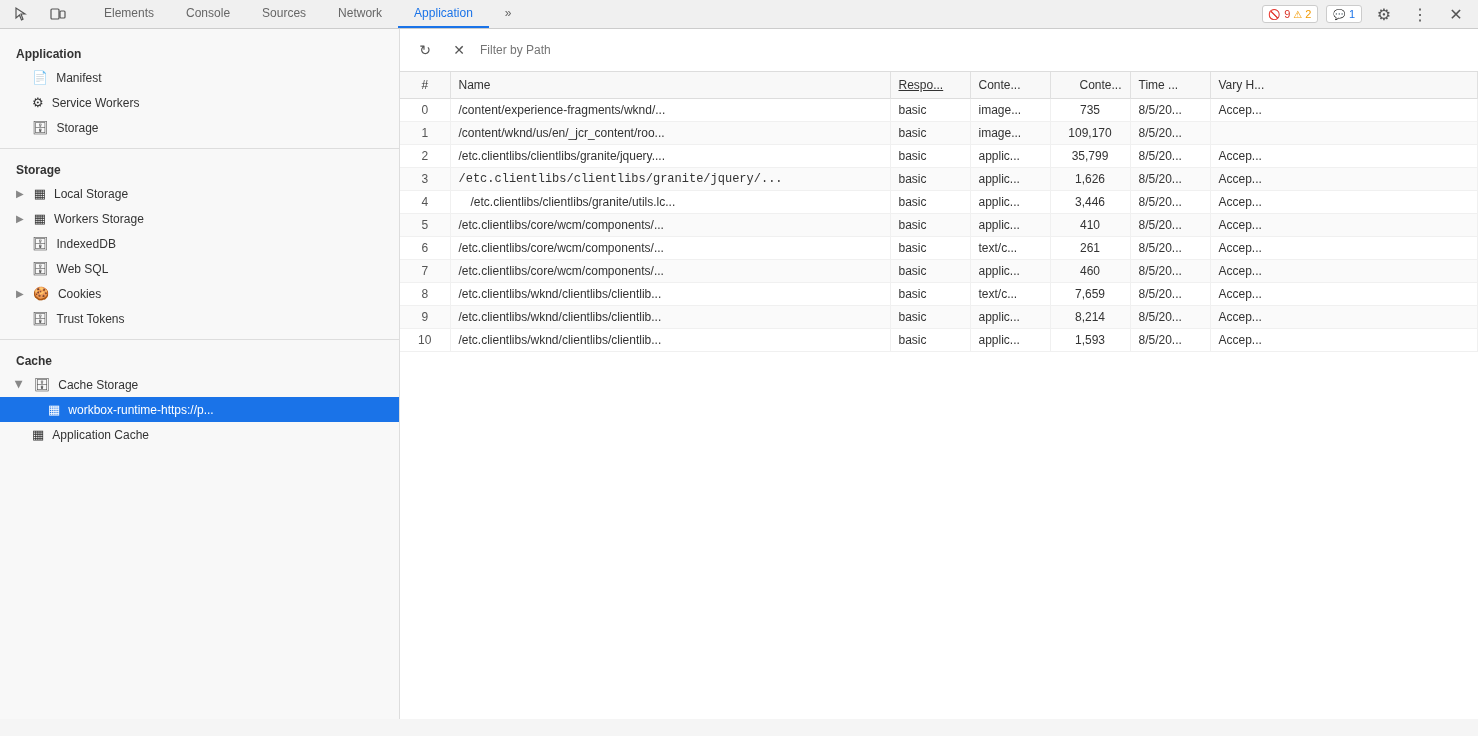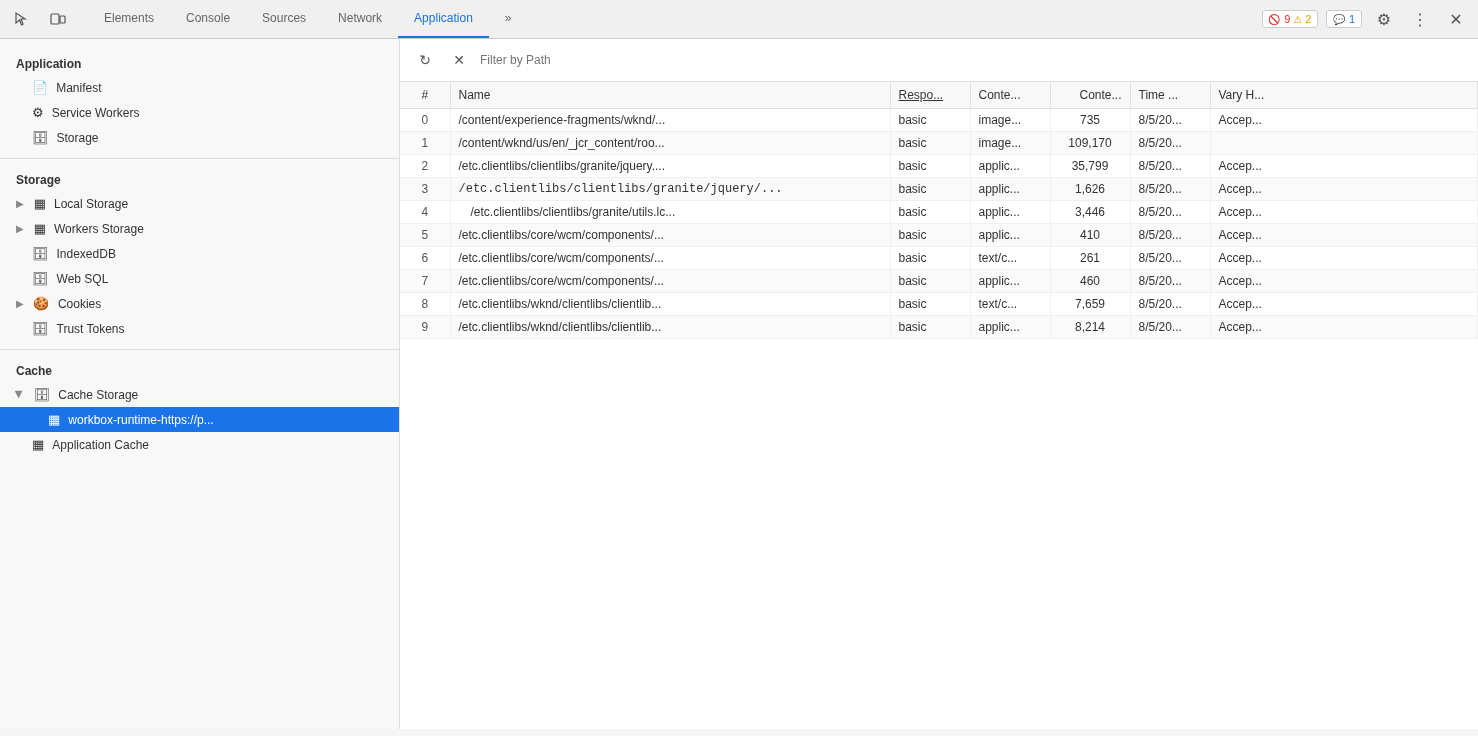--- a/index.html
+++ b/index.html
@@ -4,21 +4,21 @@
   <style>
     * { box-sizing: border-box; margin: 0; padding: 0; }
     body { font-family: -apple-system, BlinkMacSystemFont, 'Segoe UI', sans-serif; font-size: 12px; background: #f5f5f5; color: #333; }
 
     
     .devtools-toolbar {
       display: flex;
       align-items: center;
       background: #f0f0f0;
       border-bottom: 1px solid #ccc;
-      height: 39px;
+      height: 29px;
       padding: 0 8px;
     }
     .toolbar-icons {
       display: flex; align-items: center; gap: 8px; margin-right: 16px;
     }
     .toolbar-icon-btn {
       width: 28px; height: 28px; display: flex; align-items: center; justify-content: center;
       border: none; background: none; cursor: pointer; border-radius: 3px; color: #555;
       font-size: 14px;
     }
@@ -366,17 +366,26 @@
     </tr>
             <tr>
       <td class="hash-col">9</td>
       <td class="name-col" style="max-width:440px;overflow:hidden;text-overflow:ellipsis;">/etc.clientlibs/wknd/clientlibs/clientlib...</td>
       <td class="resp-col">basic</td>
       <td class="conttype-col">applic...</td>
       <td class="contlen-col">8,214</td>
       <td class="time-col">8/5/20...</td>
       <td class="vary-col">Accep...</td>
     </tr>
+            <tr>
+      <td class="hash-col">10</td>
+      <td class="name-col" style="max-width:440px;overflow:hidden;text-overflow:ellipsis;">/etc.clientlibs/wknd/clientlibs/clientlib...</td>
+      <td class="resp-col">basic</td>
+      <td class="conttype-col">applic...</td>
+      <td class="contlen-col">1,593</td>
+      <td class="time-col">8/5/20...</td>
+      <td class="vary-col">Accep...</td>
+    </tr>
           </tbody>
       </table>
     </div>
   </div>
 </div>
 
 </body></html>

